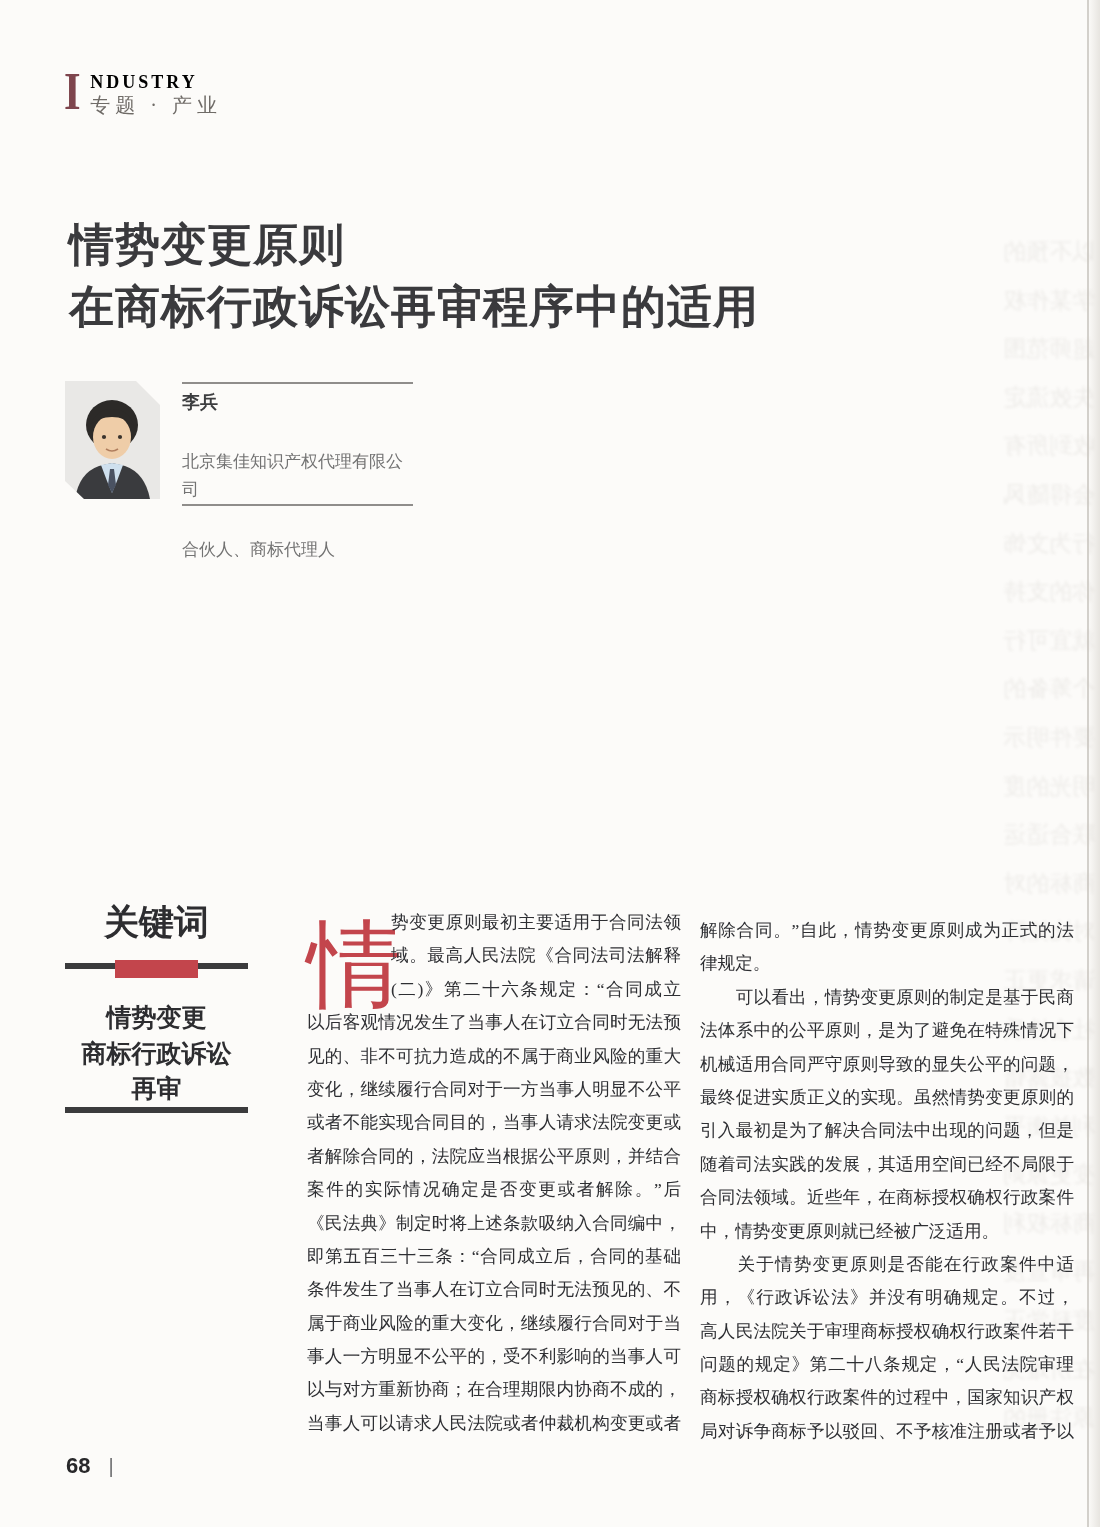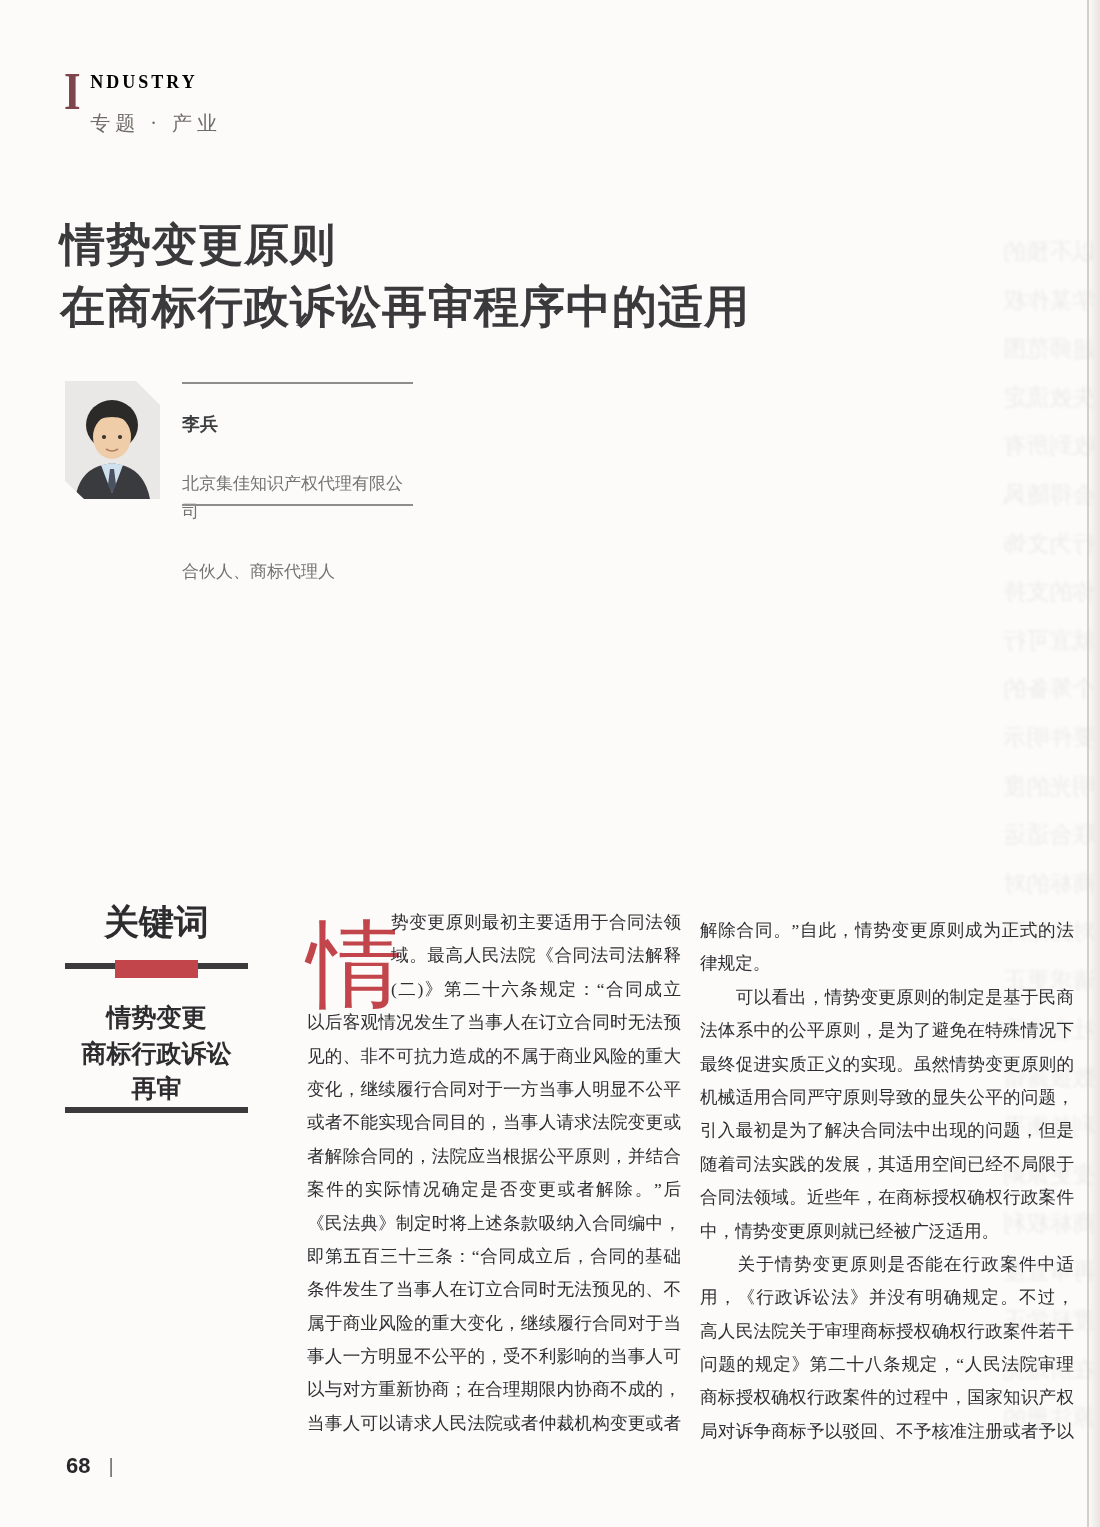--- a/index.html
+++ b/index.html
@@ -21,31 +21,31 @@
   .bleed-line{height:48.6px;line-height:48.6px;white-space:nowrap;overflow:hidden;}
   
   .mag-header{position:absolute;left:64px;top:70px;display:flex;align-items:flex-start;}
   .mag-initial{font-family:"Liberation Serif","DejaVu Serif",serif;
     font-size:52px;line-height:44px;font-weight:700;color:#7e454d;
     transform:scaleX(.82);transform-origin:left top;}
   .mag-head-right{margin-left:6px;}
   .mag-name{font-family:"Liberation Serif","DejaVu Serif",serif;
     font-size:18px;line-height:24px;letter-spacing:3px;color:#000000;font-weight:600;}
   .mag-section{font-family:"Liberation Serif","DejaVu Serif",serif;
-    font-size:20px;line-height:22px;letter-spacing:5px;color:#6f6b67;margin-top:18px;}
-  
-  .title{position:absolute;left:60px;top:214px;
+    font-size:20px;line-height:22px;letter-spacing:5px;color:#6f6b67;margin-top:0;}
+  
+  .title{position:absolute;left:69px;top:214px;
     font-weight:800;font-size:45px;line-height:62px;letter-spacing:1px;
     color:#3a3a3d;font-family:"Liberation Sans","DejaVu Sans",sans-serif;}
   
   .author-photo{position:absolute;left:65px;top:381px;width:95px;height:118px;}
   .author-box{position:absolute;left:182px;top:382px;width:231px;}
   .author-rule{height:2px;background:#8f8d8b;}
   .author-rule.bottom{position:absolute;left:182px;top:504px;width:231px;}
-  .author-text{padding-top:26px;}
+  .author-text{padding-top:4px;}
   .author-name{font-size:18px;line-height:28px;color:#3c3d3f;font-weight:600;}
   .author-line{font-size:17px;line-height:28px;color:#737373;margin-top:32px;}
   
   .kw{position:absolute;left:65px;top:900px;width:183px;text-align:center;}
   .kw-heading{font-family:"Liberation Serif","DejaVu Serif",serif;
     font-size:35px;font-weight:700;color:#2d2d30;line-height:46px;}
   .kw-divider{position:relative;height:18px;margin-top:14px;}
   .kw-divider .rule{position:absolute;left:0;top:3px;width:100%;height:6px;background:#3b3b3d;}
   .kw-divider .accent{position:absolute;left:50px;top:0;width:83px;height:18px;background:#c3454c;}
   .kw-items{margin-top:22px;}
@@ -179,22 +179,22 @@
       <div class="text-line">以与对方重新协商；在合理期限内协商不成的，</div>
       <div class="text-line">当事人可以请求人民法院或者仲裁机构变更或者</div>
     </div>
 </div>
 <div class="bodycol" id="col2">
   <div>
       <div class="text-line">解除合同。”自此，情势变更原则成为正式的法</div>
       <div class="text-line para-end">律规定。</div>
       <div class="text-line">　　可以看出，情势变更原则的制定是基于民商</div>
       <div class="text-line">法体系中的公平原则，是为了避免在特殊情况下</div>
+      <div class="text-line">机械适用合同严守原则导致的显失公平的问题，</div>
       <div class="text-line">最终促进实质正义的实现。虽然情势变更原则的</div>
-      <div class="text-line">机械适用合同严守原则导致的显失公平的问题，</div>
       <div class="text-line">引入最初是为了解决合同法中出现的问题，但是</div>
       <div class="text-line">随着司法实践的发展，其适用空间已经不局限于</div>
       <div class="text-line">合同法领域。近些年，在商标授权确权行政案件</div>
       <div class="text-line para-end">中，情势变更原则就已经被广泛适用。</div>
       <div class="text-line">　　关于情势变更原则是否能在行政案件中适</div>
       <div class="text-line">用，《行政诉讼法》并没有明确规定。不过，《最</div>
       <div class="text-line">高人民法院关于审理商标授权确权行政案件若干</div>
       <div class="text-line">问题的规定》第二十八条规定，“人民法院审理</div>
       <div class="text-line">商标授权确权行政案件的过程中，国家知识产权</div>
       <div class="text-line">局对诉争商标予以驳回、不予核准注册或者予以</div>

